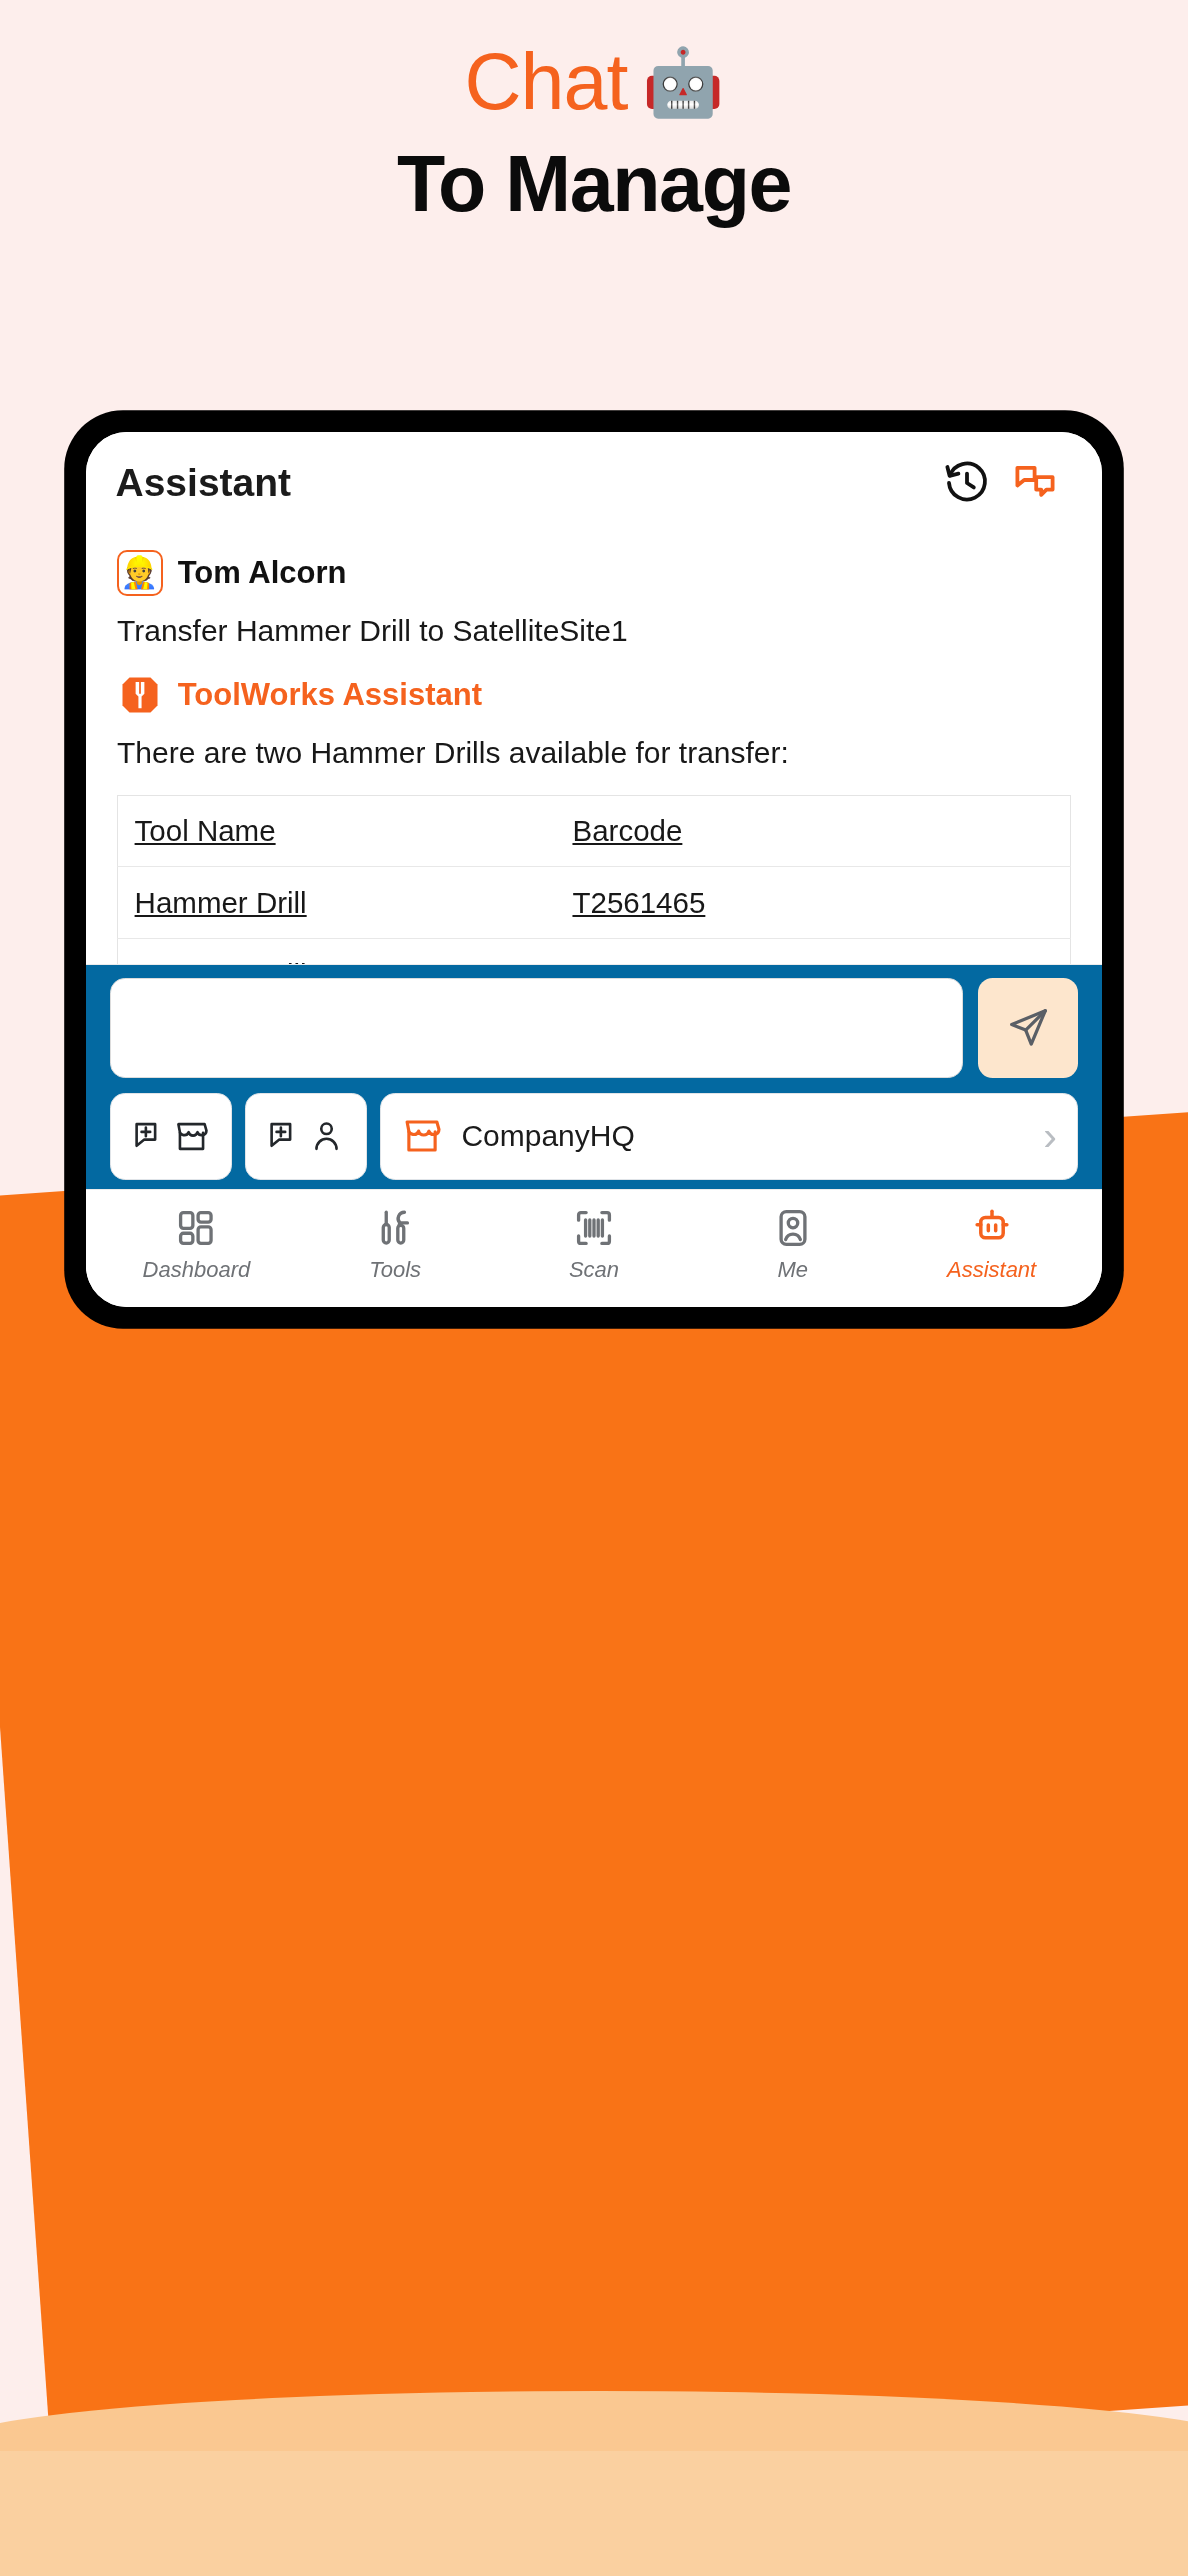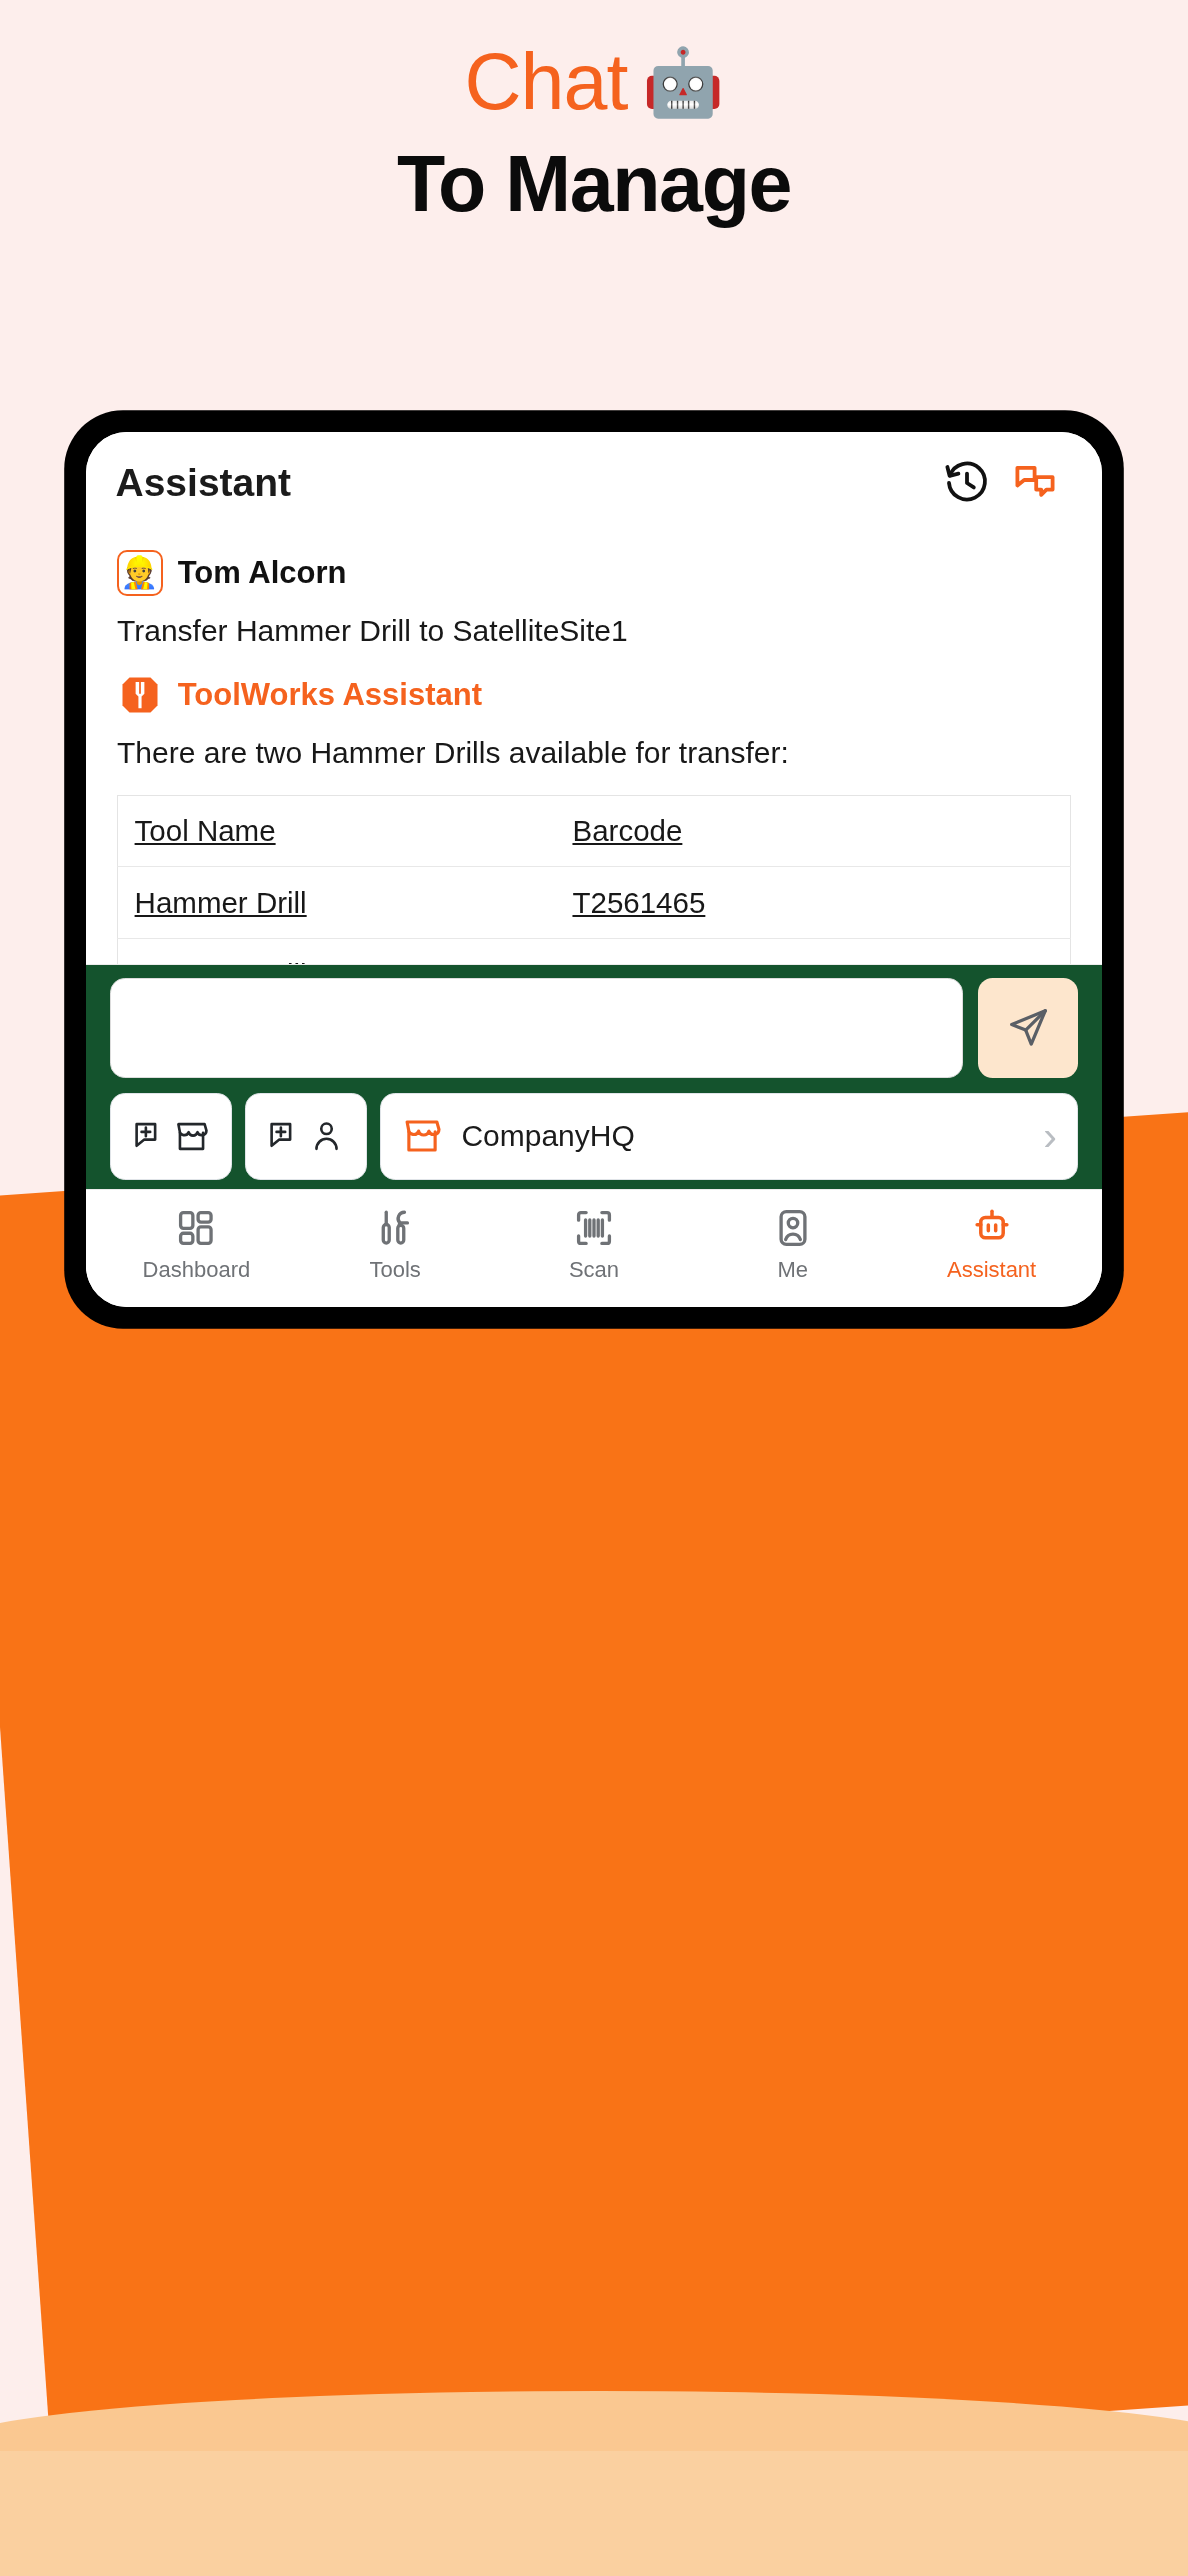--- a/index.html
+++ b/index.html
@@ -100,21 +100,21 @@
   .chat-table { width: 100%; border-collapse: collapse; margin: 5.5px 0 24px; border: 0.9px solid #e4e4e4; border-radius: 5.5px; }
   .chat-table th, .chat-table td {
     text-align: left; padding: 18.4px 16.6px; font-size: 29.5px; font-weight: 400;
     color: #181818; border-bottom: 0.9px solid #e8e8e8; text-decoration: underline;
   }
   .chat-table tr:last-child td { border-bottom: none; }
   .chat-table th:first-child, .chat-table td:first-child { width: 46%; }
 
   
   #composer {
-    flex: 0 0 auto; background: #14532d; padding: 13px 24px 9.2px;
+    flex: 0 0 auto; background: #0369a1; padding: 13px 24px 9.2px;
     border-top: 0.9px solid #ececec;
   }
   #composer-row { display: flex; align-items: stretch; gap: 14.7px; }
   #message-input {
     flex: 1 1 auto; height: 100px;
     border: 0.9px solid #dcdcdc; border-radius: 14.7px;
     background: #fff; font-size: 29.5px; padding: 0 20px;
     font-family: "Liberation Sans", sans-serif; color: #222;
     outline: none;
   }
@@ -133,21 +133,21 @@
     background: #fff; display: flex; align-items: center; padding: 0 20px; gap: 18.4px;
   }
   #context-chip-label { flex: 1; font-size: 30px; color: #1b1b1b; }
 
   
   #bottom-nav {
     flex: 0 0 auto; height: 118px; background: #fff;
     border-top: 0.9px solid #ececec;
     display: flex; align-items: center; padding: 0 11px 7.4px;
   }
-  .nav-item { flex: 1; display: flex; flex-direction: column; align-items: center; gap: 7.4px; }
+  .nav-item { flex: 1; display: flex; flex-direction: column; align-items: center; gap: 7.4px; font-style: italic; }
   .nav-label { font-size: 22px; color: #6f7276; }
   .nav-item.active .nav-label { color: #f5621e; }
   svg { display: block; }
 </style>
 </head>
 <body>
 
 <div id="bg-layer">
   <div id="bg-orange-shape"></div>
   <div id="bg-peach-shape"></div>

